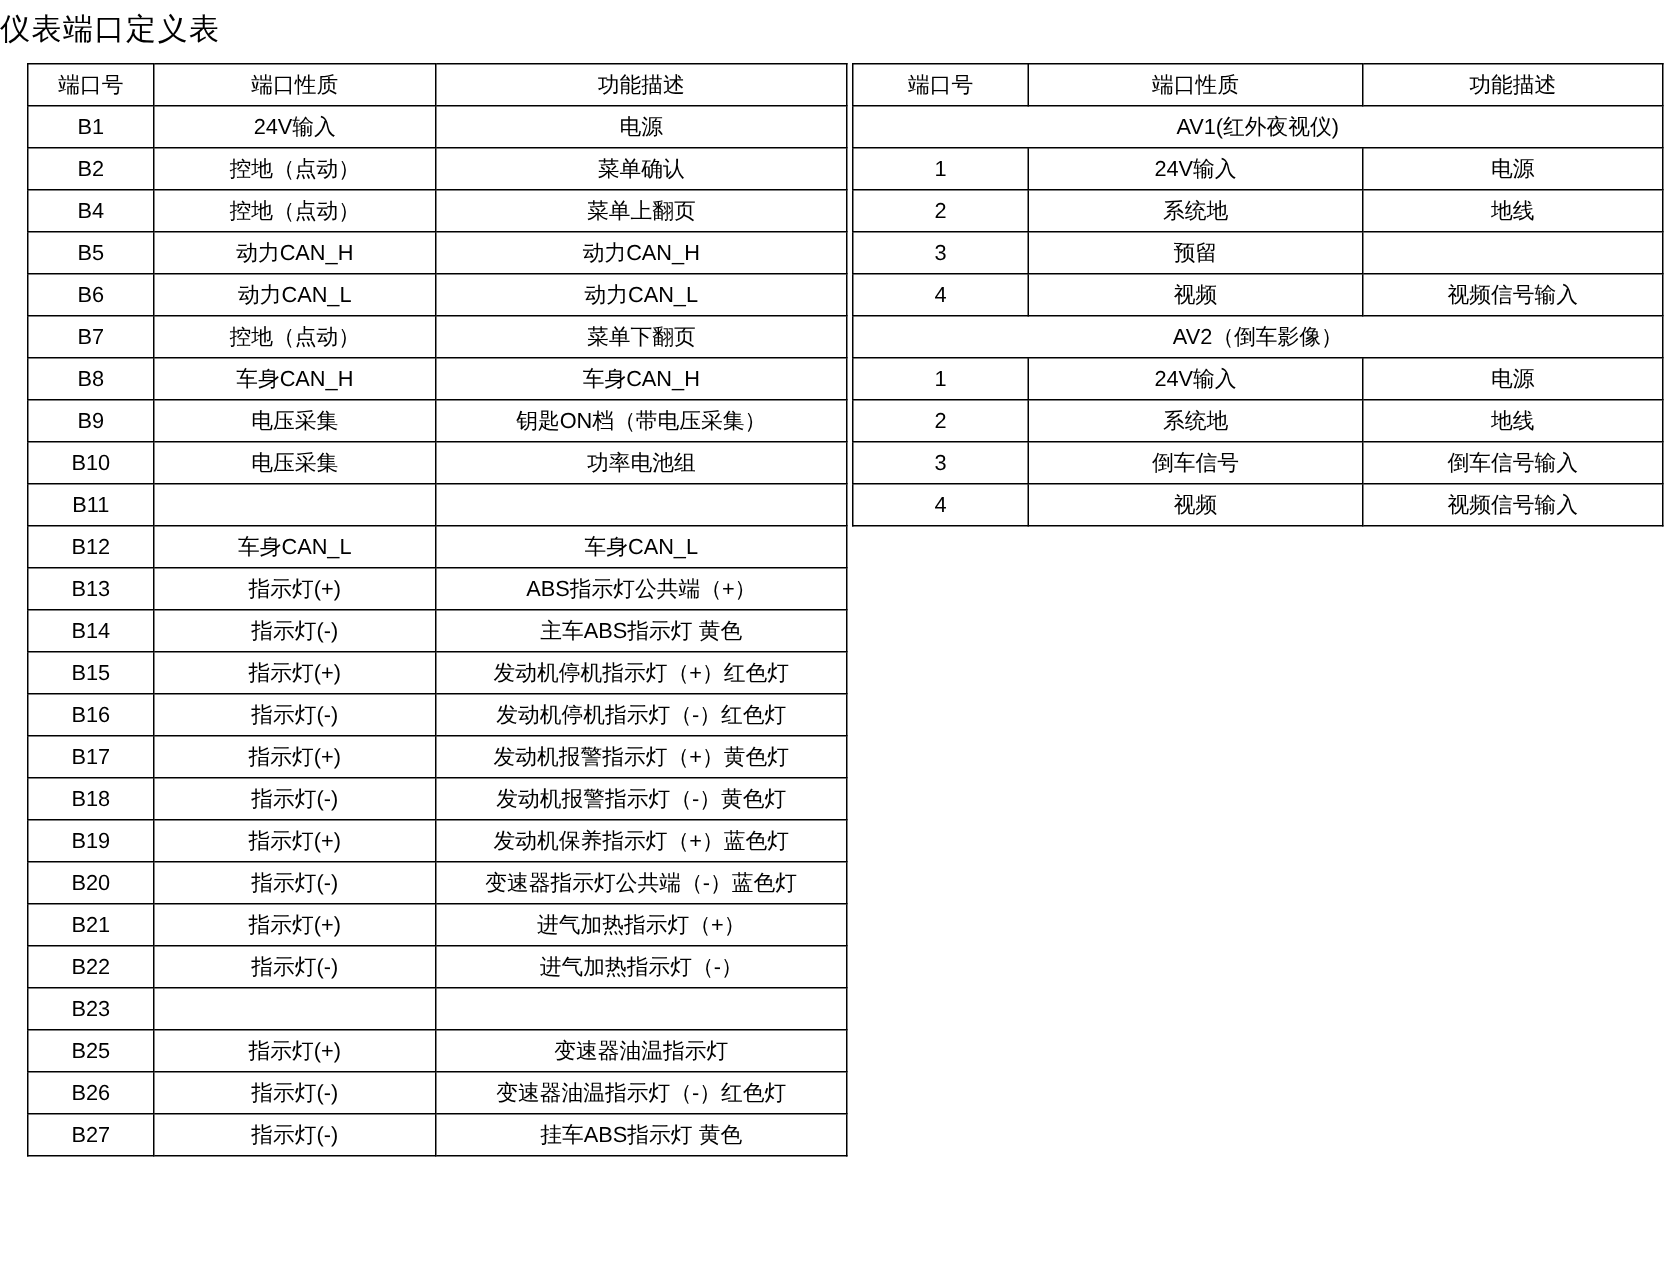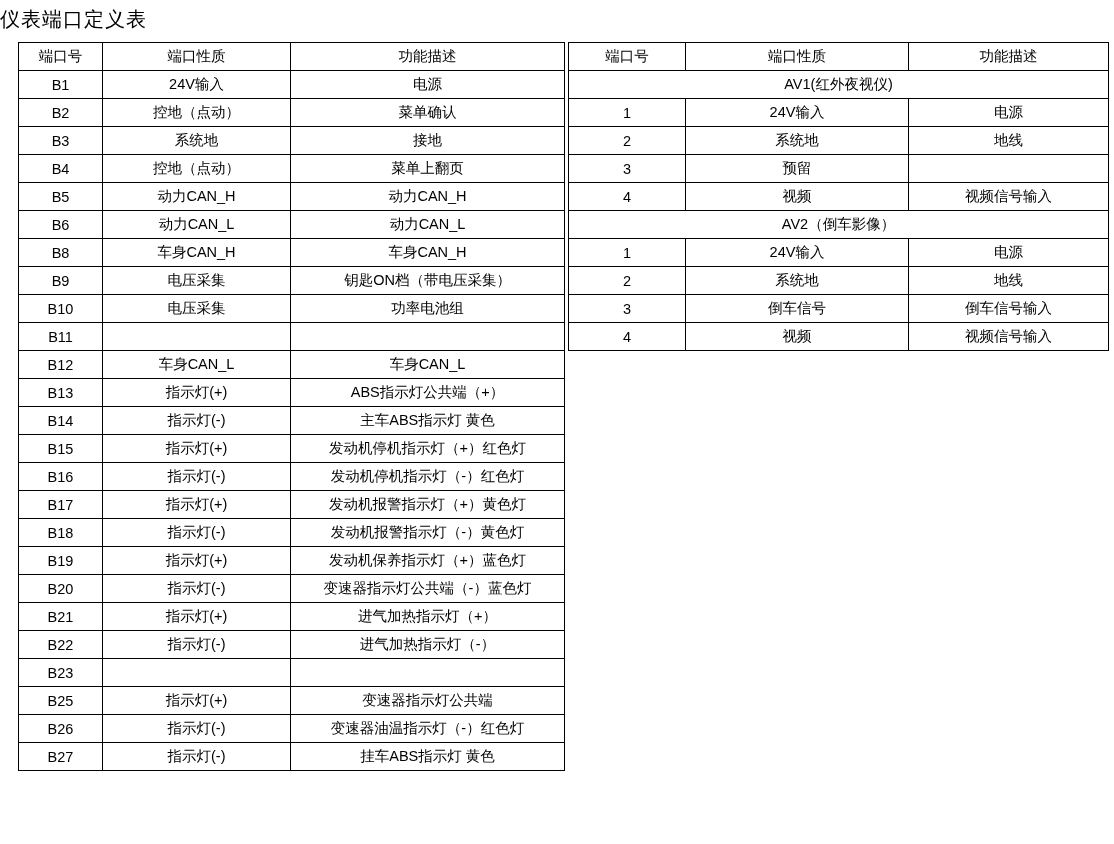--- a/index.html
+++ b/index.html
@@ -90,40 +90,40 @@
             <td>B1</td>
             <td>24V输入</td>
             <td>电源</td>
           </tr>
           <tr>
             <td>B2</td>
             <td>控地（点动）</td>
             <td>菜单确认</td>
           </tr>
           <tr>
-            <td>B3</td>
-            <td>系统地</td>
-            <td>接地</td>
-          </tr>
-          <tr>
             <td>B4</td>
             <td>控地（点动）</td>
             <td>菜单上翻页</td>
           </tr>
           <tr>
             <td>B5</td>
             <td>动力CAN_H</td>
             <td>动力CAN_H</td>
           </tr>
           <tr>
             <td>B6</td>
             <td>动力CAN_L</td>
             <td>动力CAN_L</td>
           </tr>
           <tr>
+            <td>B7</td>
+            <td>控地（点动）</td>
+            <td>菜单下翻页</td>
+          </tr>
+          <tr>
             <td>B8</td>
             <td>车身CAN_H</td>
             <td>车身CAN_H</td>
           </tr>
           <tr>
             <td>B9</td>
             <td>电压采集</td>
             <td>钥匙ON档（带电压采集）</td>
           </tr>
           <tr>
@@ -192,21 +192,21 @@
             <td>进气加热指示灯（-）</td>
           </tr>
           <tr>
             <td>B23</td>
             <td></td>
             <td></td>
           </tr>
           <tr>
             <td>B25</td>
             <td>指示灯(+)</td>
-            <td>变速器指示灯公共端</td>
+            <td>变速器油温指示灯</td>
           </tr>
           <tr>
             <td>B26</td>
             <td>指示灯(-)</td>
             <td class="tight">变速器油温指示灯（-）红色灯</td>
           </tr>
           <tr>
             <td>B27</td>
             <td>指示灯(-)</td>
             <td>挂车ABS指示灯 黄色</td>

